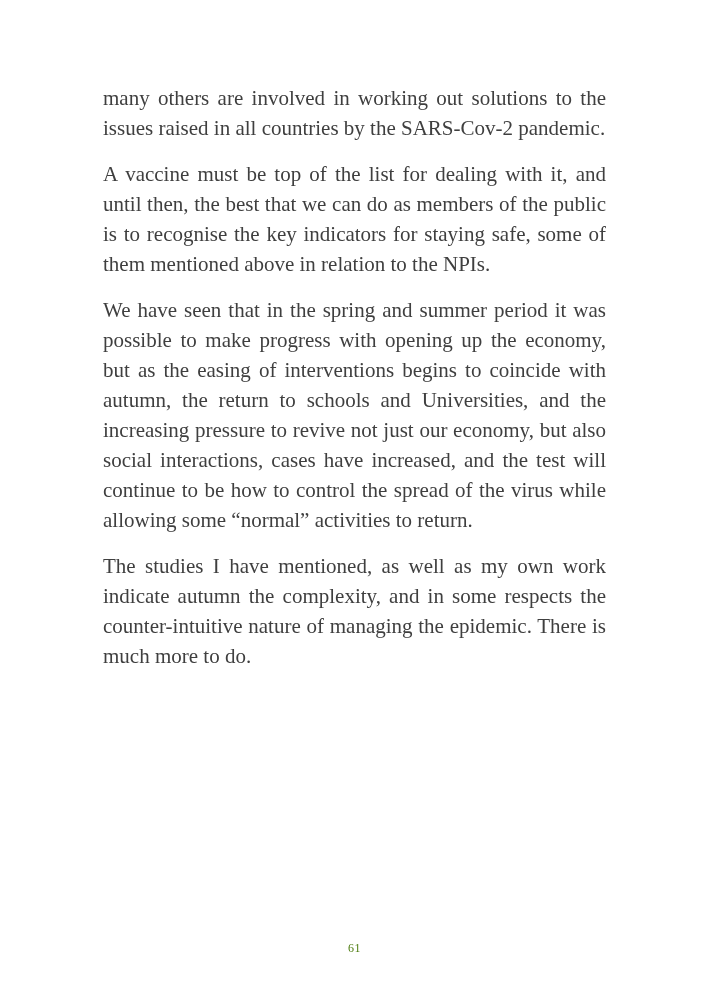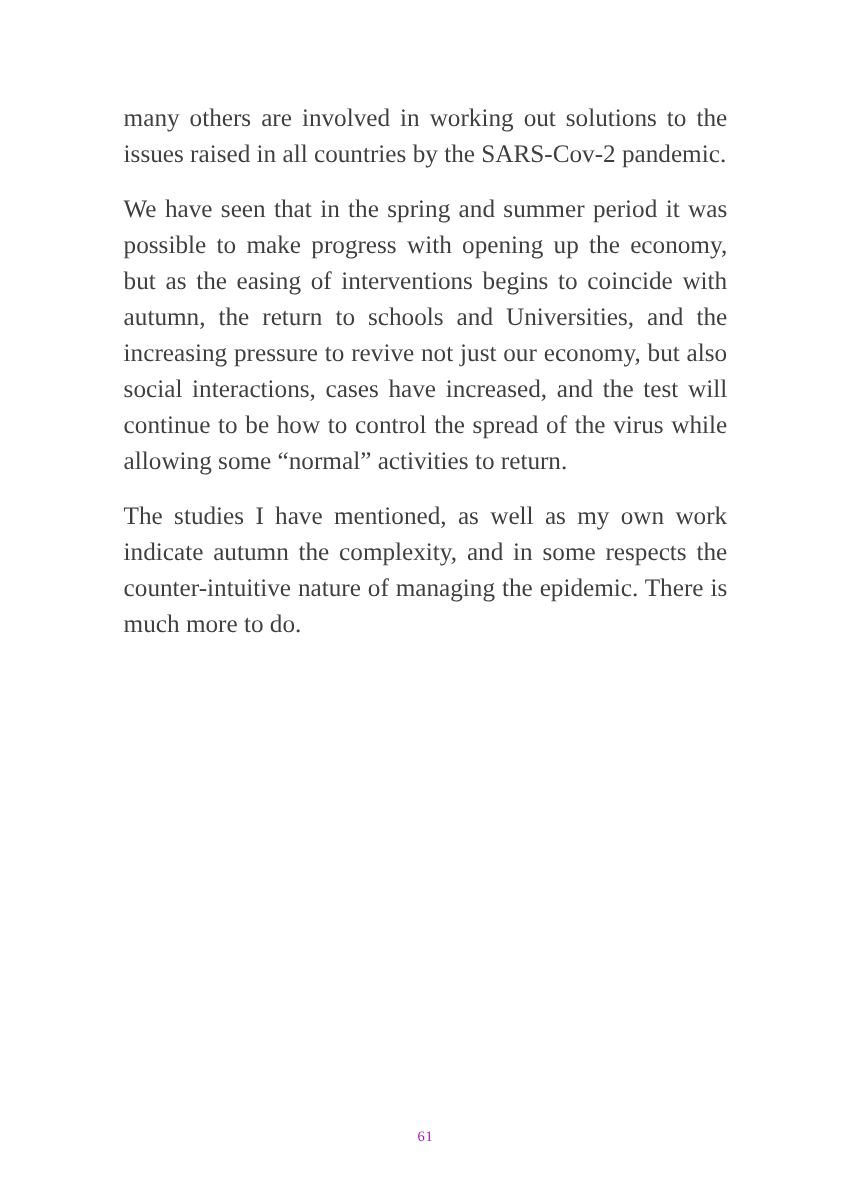--- a/index.html
+++ b/index.html
@@ -43,28 +43,29 @@
     position: absolute;
     bottom: 36px;
     left: 0;
     width: 709px;
     text-align: center;
   }
   .page-number {
     font-family: "Liberation Serif", "DejaVu Serif", serif;
     font-size: 12px;
     letter-spacing: 0.5px;
-    color: #a21caf;
+    color: #4d7c0f;
   }
 </style>
 </head>
 <body>
 
 <div class="page">
   <div class="text-block">
     <p>many others are involved in working out solutions to the issues raised in all countries by the SARS-Cov-2 pandemic.</p>
+    <p>A vaccine must be top of the list for dealing with it, and until then, the best that we can do as members of the public is to recognise the key indicators for staying safe, some of them mentioned above in relation to the NPIs.</p>
     <p>We have seen that in the spring and summer period it was possible to make progress with opening up the economy, but as the easing of interventions begins to coincide with autumn, the return to schools and Universities, and the increasing pressure to revive not just our economy, but also social interactions, cases have increased, and the test will continue to be how to control the spread of the virus while allowing some “normal” activities to return.</p>
     <p>The studies I have mentioned, as well as my own work indicate autumn the complexity, and in some respects the counter-intuitive nature of managing the epidemic. There is much more to do.</p>
   </div>
   <div class="page-footer">
     <span class="page-number">61</span>
   </div>
 </div>
 
 </body></html>

